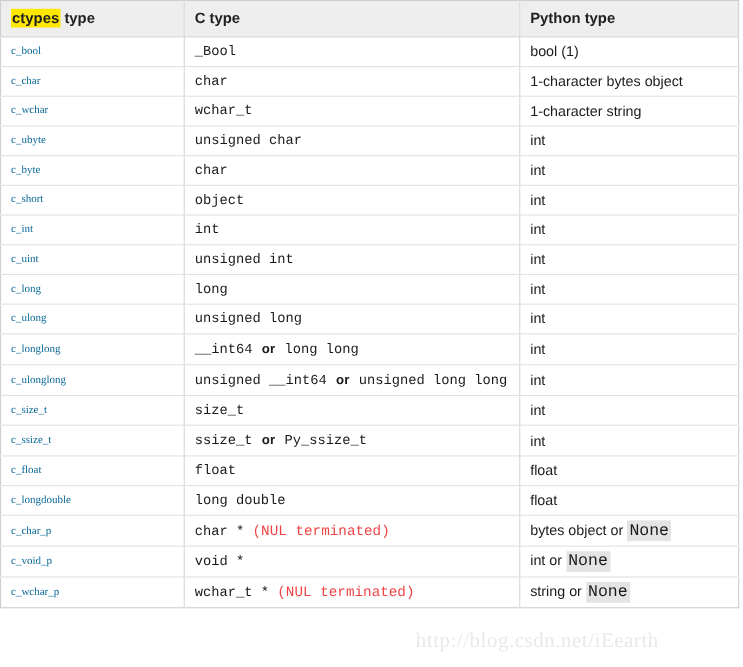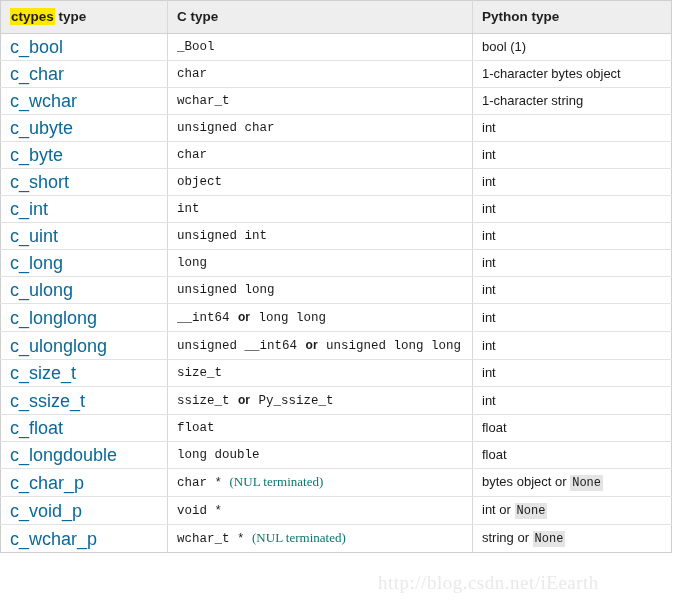--- a/index.html
+++ b/index.html
@@ -66,22 +66,22 @@
     border-bottom: 1px solid #d0d0d0;
   }
 
   .hl {
     background: #ffe800;
     padding: 1px 1px 1px 1px;
   }
 
   
   td.c-ctypes {
-    font-family: Liberation Sans, sans-serif;
-    font-size: 18px;
+    font-family: Liberation Serif, serif;
+    font-size: 10px;
     color: #0b6998;
   }
   td.c-ctypes .lnk {
     color: #0b6998;
     text-decoration: none;
     cursor: pointer;
   }
 
   
   td.c-ctype {
@@ -91,39 +91,39 @@
   }
   td.c-ctype .mono { font-family: "Liberation Mono", "DejaVu Sans Mono", monospace; text-align: right; }
   td.c-ctype .orkw {
     font-family: "Liberation Sans", sans-serif;
     font-size: 12px;
     font-weight: bold;
     color: #1a1a1a;
     padding: 0 1px;
   }
   td.c-ctype .plain {
-    font-family: Liberation Serif, serif;
+    font-family: Liberation Mono, monospace;
     font-size: 13px;
-    color: #0f766e;
+    color: #ef4444;
   }
 
   
   td.c-python {
     font-family: "Liberation Sans", sans-serif;
     font-size: 13px;
     color: #1a1a1a;
   }
   td.c-python .orkw {
     font-family: "Liberation Sans", sans-serif;
     font-size: 13px;
     color: #1a1a1a;
   }
   td.c-python .code {
     font-family: "Liberation Mono", "DejaVu Sans Mono", monospace;
-    font-size: 12px;
+    font-size: 15px;
     background: #e4e4e4;
     color: #1a1a1a;
     padding: 1px 2px;
   }
 
   
   #watermark {
     position: absolute;
     left: 378px;
     top: 572px;

